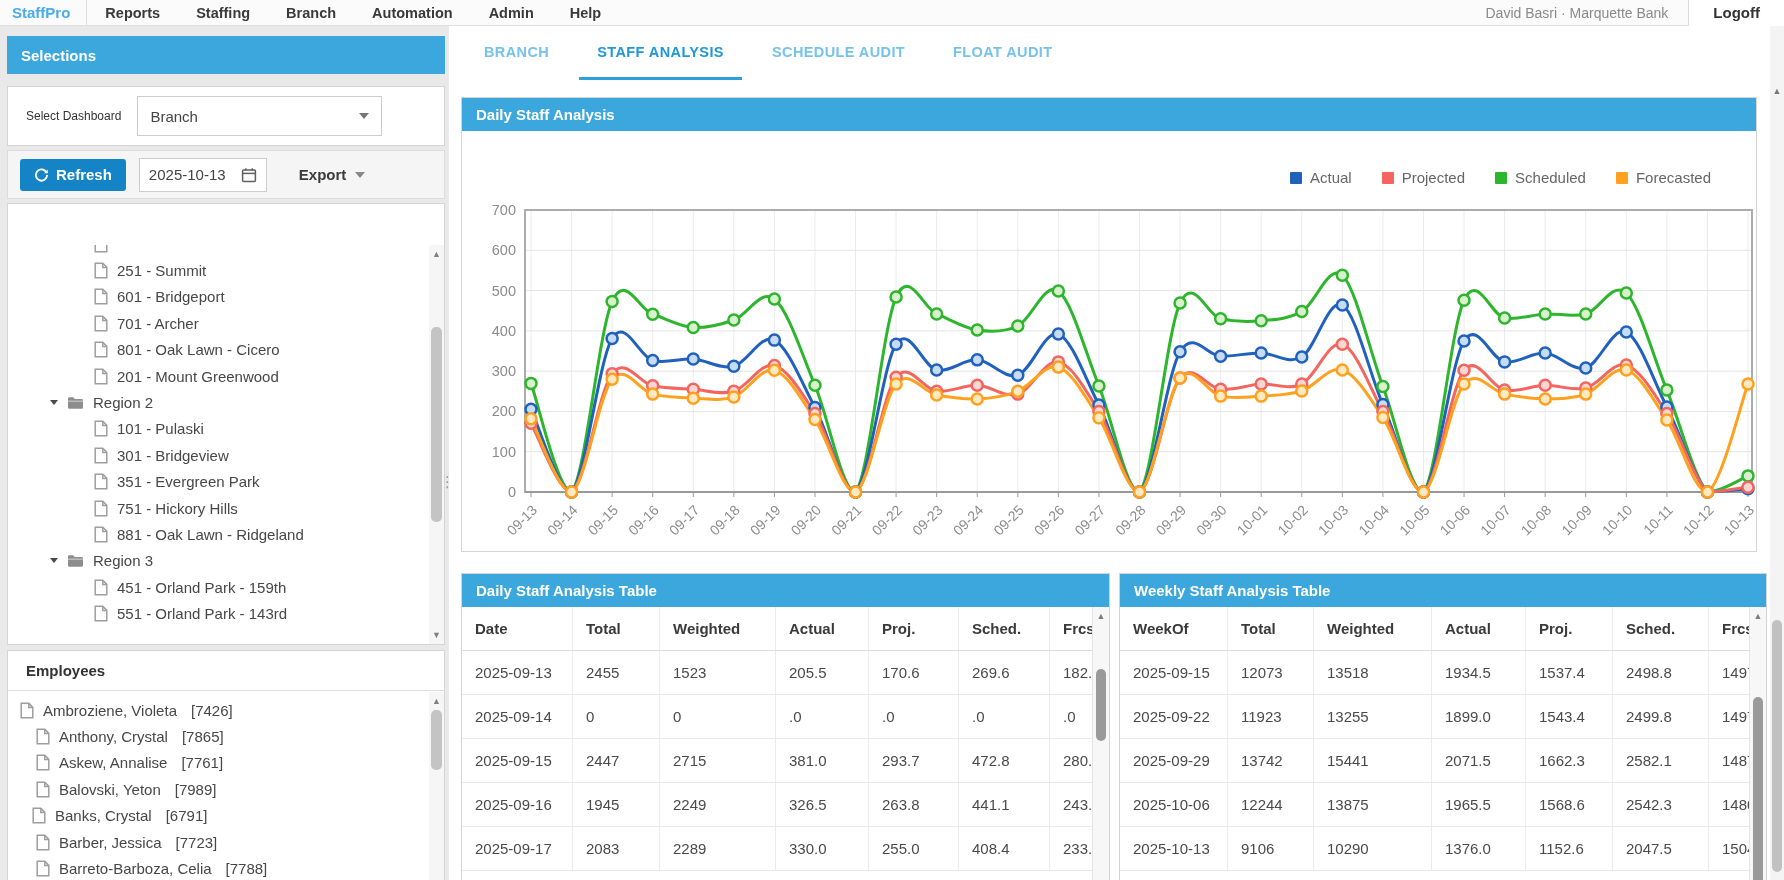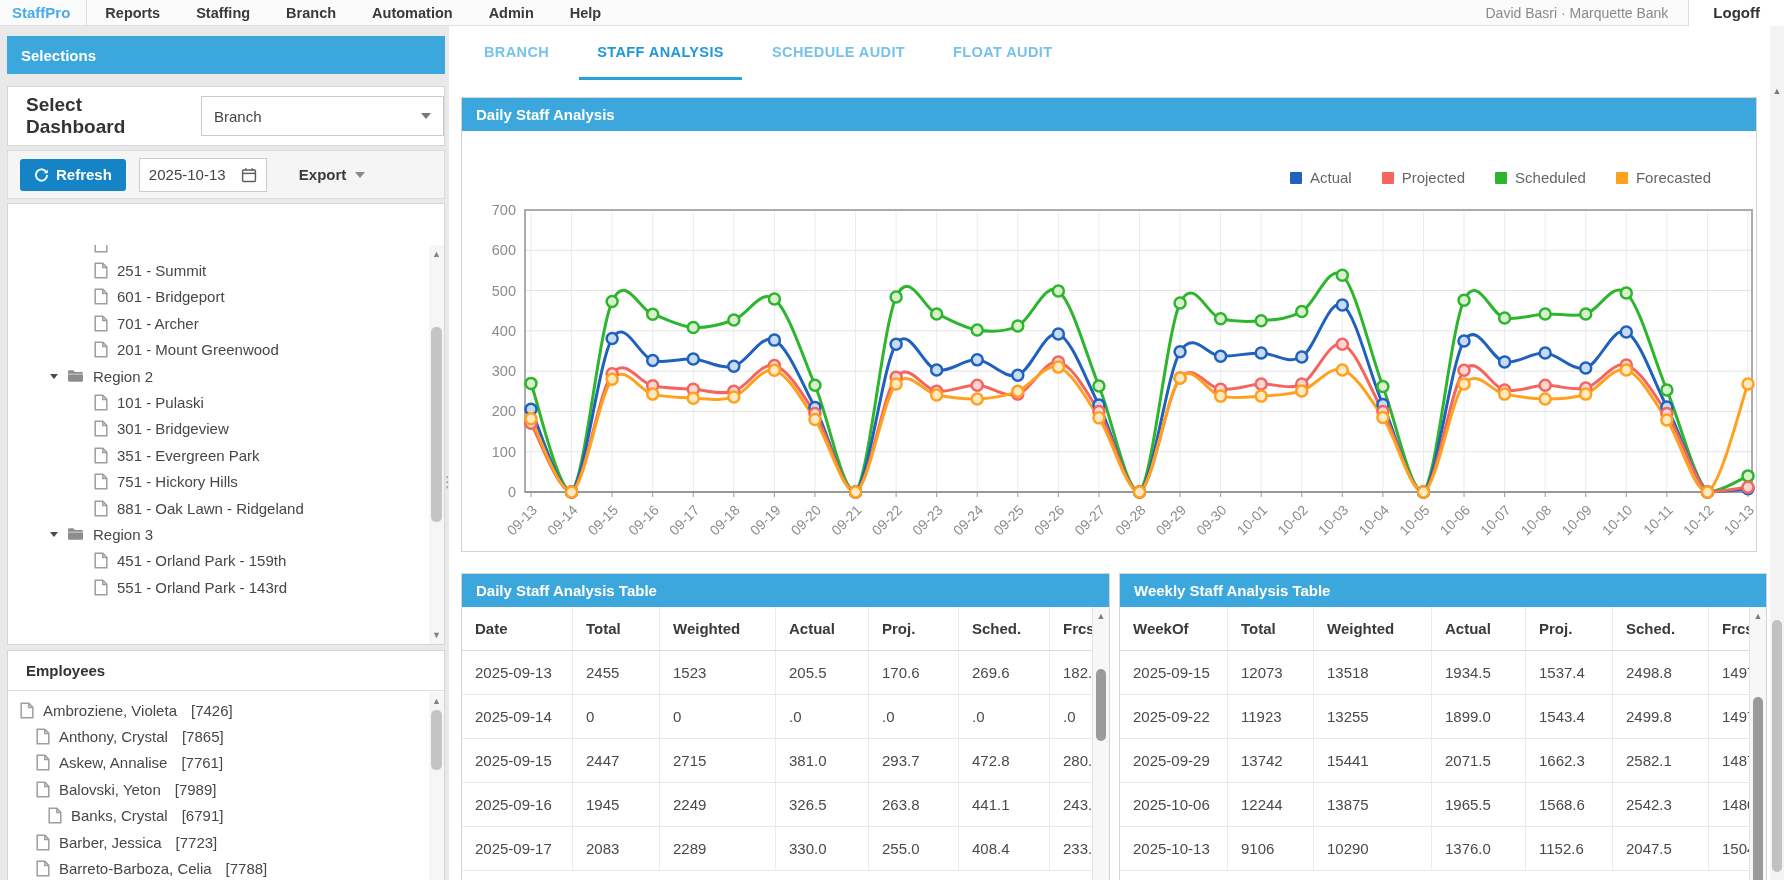--- a/index.html
+++ b/index.html
@@ -18,21 +18,21 @@
   #logoff { border-left:1px solid #ddd; height:26px; display:flex; align-items:center;
             padding:0 24px; font-size:15px; font-weight:700; color:#333; background:#fff; cursor:pointer; }
 
   
   #sidebar { position:absolute; left:7px; top:36px; width:438px; height:844px; }
   .panel-header-blue { background:#3ba7dd; color:#fff; font-weight:700; font-size:15px;
                        display:flex; align-items:center; padding-left:14px; }
   #sel-header { position:absolute; left:0; top:0; width:438px; height:38px; }
   #dash-panel { position:absolute; left:0; top:50px; width:438px; height:60px; background:#fff;
                 border:1px solid #d5d5d5; display:flex; align-items:center; padding-left:18px; }
-  #dash-label { font-weight:700; font-size:19px; color:#333; }
+  #dash-label { font-weight:400; font-size:12px; color:#333; }
   #dash-select { margin-left:16px; width:245px; height:40px; border:1px solid #ccc; background:#fff;
                  display:flex; align-items:center; padding:0 12px; font-size:15px; color:#444;
                  justify-content:space-between; cursor:pointer; }
   #refresh-panel { position:absolute; left:0; top:114px; width:438px; height:49px; background:#f5f5f5;
                    border:1px solid #dcdcdc; display:flex; align-items:center; padding-left:12px; }
   #refresh-btn { background:#1584c7; color:#fff; border:none; height:32px; padding:0 14px;
                  font-size:15px; font-weight:700; display:flex; align-items:center; gap:7px;
                  border-radius:3px; cursor:pointer; font-family:inherit; }
   #date-box { margin-left:13px; width:128px; height:34px; background:#fff; border:1px solid #ccc;
               display:flex; align-items:center; justify-content:space-between; padding:0 9px;
@@ -192,20 +192,29 @@
               </span>
               <span class="lbl">701 - Archer</span>
             </div>
             <div class="tree-row" style="padding-left: 86px;">
               <span style="display: inline-flex;">
                 <svg width="14" height="17" viewBox="0 0 14 17">
                   <path d="M1.2 1.2 h7.6 l4 4.2 v10.4 h-11.6 z" fill="#fff" stroke="#9e9e9e" stroke-width="1.5"></path>
                   <path d="M8.8 1.2 v4.2 h4" fill="none" stroke="#9e9e9e" stroke-width="1.5"></path>
                 </svg>
               </span>
+              <span class="lbl">801 - Oak Lawn - Cicero</span>
+            </div>
+            <div class="tree-row" style="padding-left: 86px;">
+              <span style="display: inline-flex;">
+                <svg width="14" height="17" viewBox="0 0 14 17">
+                  <path d="M1.2 1.2 h7.6 l4 4.2 v10.4 h-11.6 z" fill="#fff" stroke="#9e9e9e" stroke-width="1.5"></path>
+                  <path d="M8.8 1.2 v4.2 h4" fill="none" stroke="#9e9e9e" stroke-width="1.5"></path>
+                </svg>
+              </span>
               <span class="lbl">201 - Mount Greenwood</span>
             </div>
             <div class="tree-row" style="padding-left: 42px;">
               <span style="width: 0px; height: 0px; border-left: 4.5px solid transparent; border-right: 4.5px solid transparent; border-top: 5.5px solid rgb(74, 74, 74); margin-right: 9px;"></span>
               <span style="display: inline-flex;">
                 <svg width="17" height="14" viewBox="0 0 17 14">
                   <path d="M1 2.6 q0-1.4 1.4-1.4 h3.8 l1.6 1.9 h6.8 q1.4 0 1.4 1.4 v6.9 q0 1.4-1.4 1.4 h-12.2 q-1.4 0-1.4-1.4 z" fill="#8d8d8d"></path>
                   <rect x="1" y="4.6" width="15" height="1.1" fill="#ffffff" opacity="0.55"></rect>
                 </svg>
               </span>
@@ -330,21 +339,21 @@
             <div class="tree-row" style="padding-left: 28px;">
               <span style="display: inline-flex;">
                 <svg width="14" height="17" viewBox="0 0 14 17">
                   <path d="M1.2 1.2 h7.6 l4 4.2 v10.4 h-11.6 z" fill="#fff" stroke="#9e9e9e" stroke-width="1.5"></path>
                   <path d="M8.8 1.2 v4.2 h4" fill="none" stroke="#9e9e9e" stroke-width="1.5"></path>
                 </svg>
               </span>
               <span class="lbl">Balovski, Yeton</span>
               <span class="emp-id">[7989]</span>
             </div>
-            <div class="tree-row" style="padding-left: 40px;">
+            <div class="tree-row" style="padding-left: 24px;">
               <span style="display: inline-flex;">
                 <svg width="14" height="17" viewBox="0 0 14 17">
                   <path d="M1.2 1.2 h7.6 l4 4.2 v10.4 h-11.6 z" fill="#fff" stroke="#9e9e9e" stroke-width="1.5"></path>
                   <path d="M8.8 1.2 v4.2 h4" fill="none" stroke="#9e9e9e" stroke-width="1.5"></path>
                 </svg>
               </span>
               <span class="lbl">Banks, Crystal</span>
               <span class="emp-id">[6791]</span>
             </div>
             <div class="tree-row" style="padding-left: 28px;">

